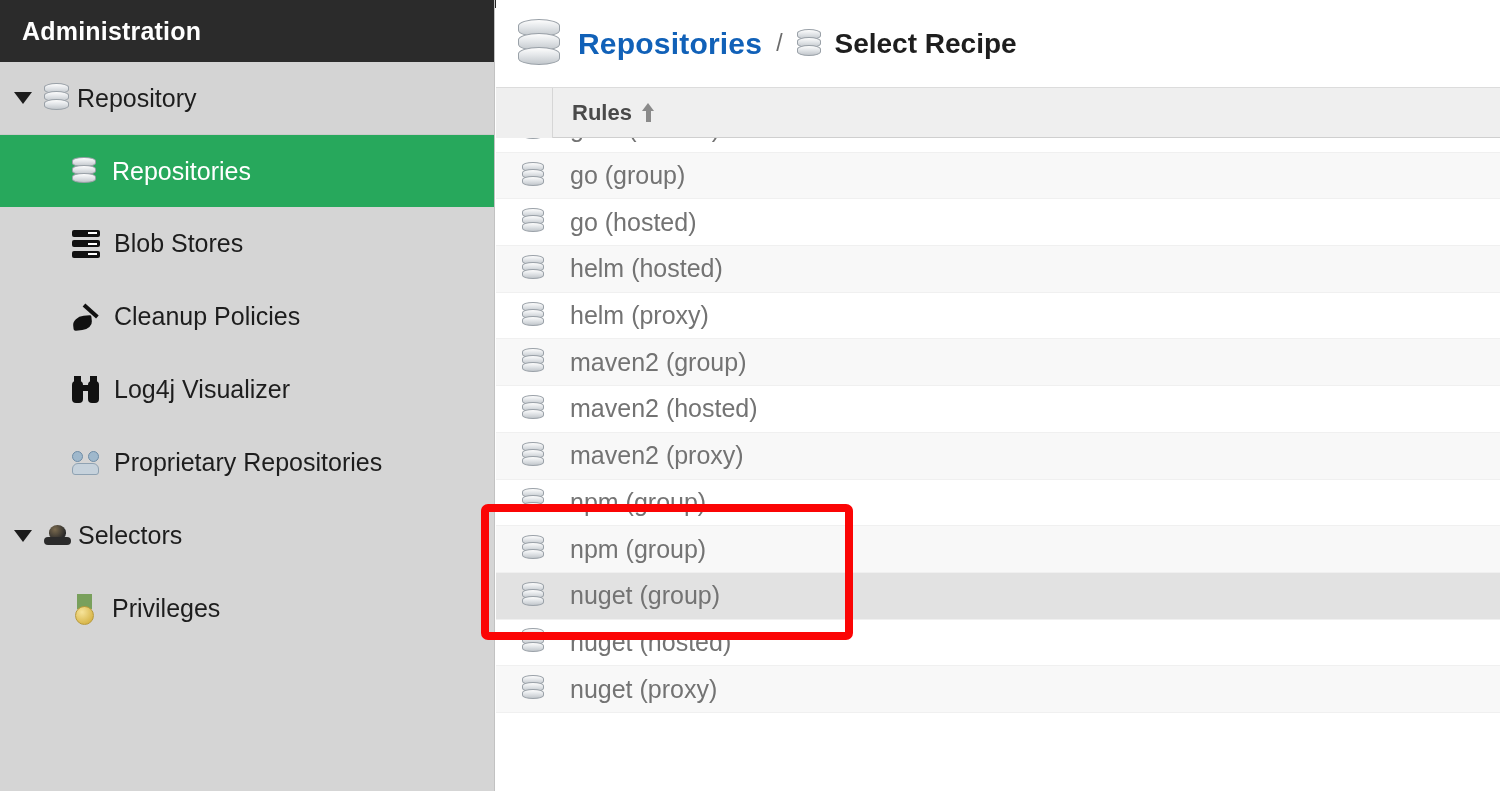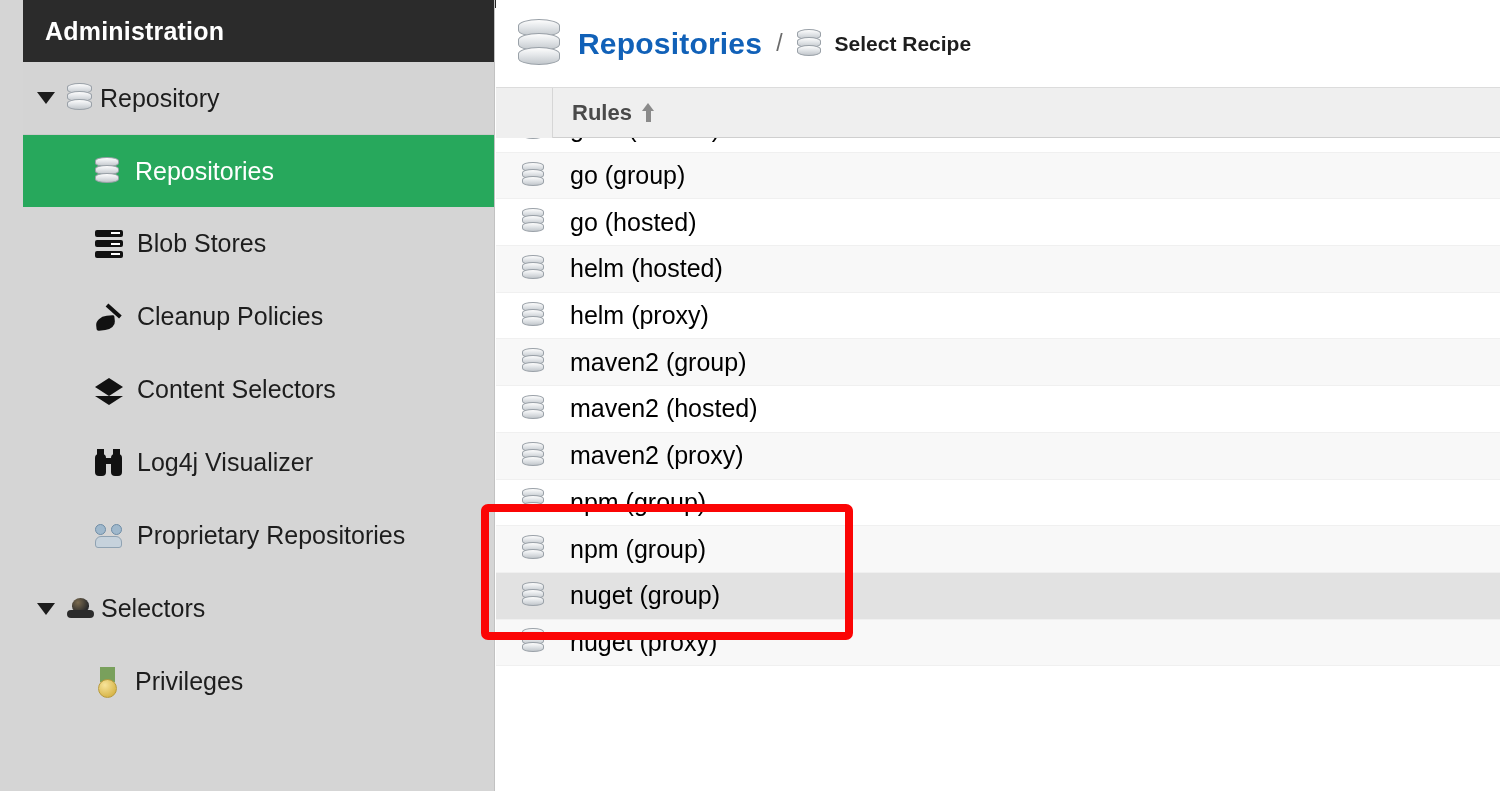--- a/index.html
+++ b/index.html
@@ -29,21 +29,20 @@
     border-right: 9px solid transparent;
     border-top: 11px solid #ffffff;
   }
 
   
   .sidebar {
     position: absolute; top: 0; left: 0;
     width: 495px; height: 791px;
     background: #d5d5d5;
     border-right: 1px solid #c2c2c2;
-    padding-left: 23px;
   }
   .sidebar-title {
     height: 62px;
     background: #2b2b2b;
     color: #ffffff;
     display: flex; align-items: center;
     padding-left: 22px;
     font-size: 25px;
     font-weight: bold;
     letter-spacing: 0.2px;
@@ -129,21 +128,21 @@
     display: flex; align-items: center;
     padding-left: 22px;
     border-bottom: 1px solid #dcdcdc;
   }
   .crumb-title {
     font-size: 30px; font-weight: bold; color: #1161b8;
     margin-left: 16px; letter-spacing: 0.2px;
   }
   .crumb-sep { font-size: 23px; color: #6b6b6b; margin: 0 14px; }
   .crumb-current {
-    font-size: 21px; font-weight: bold; color: #1e1e1e; margin-left: 12px;
+    font-size: 28px; font-weight: bold; color: #1e1e1e; margin-left: 12px;
   }
 
   .table-header {
     height: 50px;
     background: #efefef;
     display: flex; align-items: center;
     border-bottom: 1px solid #cfcfcf;
   }
   .th-check { width: 57px; height: 50px; border-right: 1px solid #d6d6d6; flex: none; background:#efefef;}
   .th-recipe {
@@ -172,21 +171,21 @@
   .row {
     height: 46.7px;
     display: flex; align-items: center;
     border-bottom: 1px solid #f0f0f0;
     padding-left: 26px;
   }
   .row.odd  { background: #ffffff; }
   .row.even { background: #f8f8f8; }
   .row.hovered { background: #e2e2e2; }
   .row-label {
-    font-size: 25px; color: #000000; margin-left: 24px;
+    font-size: 25px; color: #737373; margin-left: 24px;
     white-space: nowrap;
   }
 
   
   .edge-green {
     position: absolute; left: 0; top: 143px; width: 3px; height: 72px;
     background: #27a85c;
   }
 
   
@@ -255,28 +254,20 @@
     <div class="nav-item">
       <span class="nav-icon" style="width:28px;height:28px;position:relative;">
         <span style="position:absolute;left:12px;top:0;width:18px;height:4px;background:#111;
                      transform:rotate(42deg);transform-origin:left center;"></span>
         <span style="position:absolute;left:1px;top:13px;width:19px;height:14px;background:#111;
                      border-radius:60% 10% 55% 12%; transform:rotate(-6deg);"></span>
       </span>
       <span class="nav-label">Cleanup Policies</span>
     </div>
 
-    <div class="nav-item">
-      <span class="nav-icon layers-ico" style="width:28px;height:28px;flex-direction:column;align-items:center;">
-        <span class="up"></span>
-        <span class="dn"></span>
-        <span class="dn"></span>
-      </span>
-      <span class="nav-label">Content Selectors</span>
-    </div>
 
     <div class="nav-item">
       <span class="nav-icon" style="width:28px;height:28px;position:relative;">
         <span style="position:absolute;left:0;top:5px;width:11px;height:22px;background:#111;border-radius:4px;"></span>
         <span style="position:absolute;left:16px;top:5px;width:11px;height:22px;background:#111;border-radius:4px;"></span>
         <span style="position:absolute;left:2px;top:0;width:7px;height:7px;background:#111;"></span>
         <span style="position:absolute;left:18px;top:0;width:7px;height:7px;background:#111;"></span>
         <span style="position:absolute;left:11px;top:9px;width:5px;height:6px;background:#111;"></span>
       </span>
       <span class="nav-label">Log4j Visualizer</span>
@@ -452,20 +443,30 @@
           <div class="row hovered" style="background: rgb(226, 226, 226);">
             <span class="nav-icon">
               <span class="db-ico" style="width:24px;height:28px;">
                 <i style="top:0px;width:22px;height:10px;"></i>
                 <i style="top:7px;width:22px;height:10px;"></i>
                 <i style="top:14px;width:22px;height:10px;"></i>
               </span>
             </span>
             <span class="row-label">nuget (group)</span>
           </div>
+          <div class="row odd">
+            <span class="nav-icon">
+              <span class="db-ico" style="width:24px;height:28px;">
+                <i style="top:0px;width:22px;height:10px;"></i>
+                <i style="top:7px;width:22px;height:10px;"></i>
+                <i style="top:14px;width:22px;height:10px;"></i>
+              </span>
+            </span>
+            <span class="row-label">nuget (hosted)</span>
+          </div>
           <div class="row even" style="background: rgb(248, 248, 248);">
             <span class="nav-icon">
               <span class="db-ico" style="width:24px;height:28px;">
                 <i style="top:0px;width:22px;height:10px;"></i>
                 <i style="top:7px;width:22px;height:10px;"></i>
                 <i style="top:14px;width:22px;height:10px;"></i>
               </span>
             </span>
             <span class="row-label">nuget (proxy)</span>
           </div>

